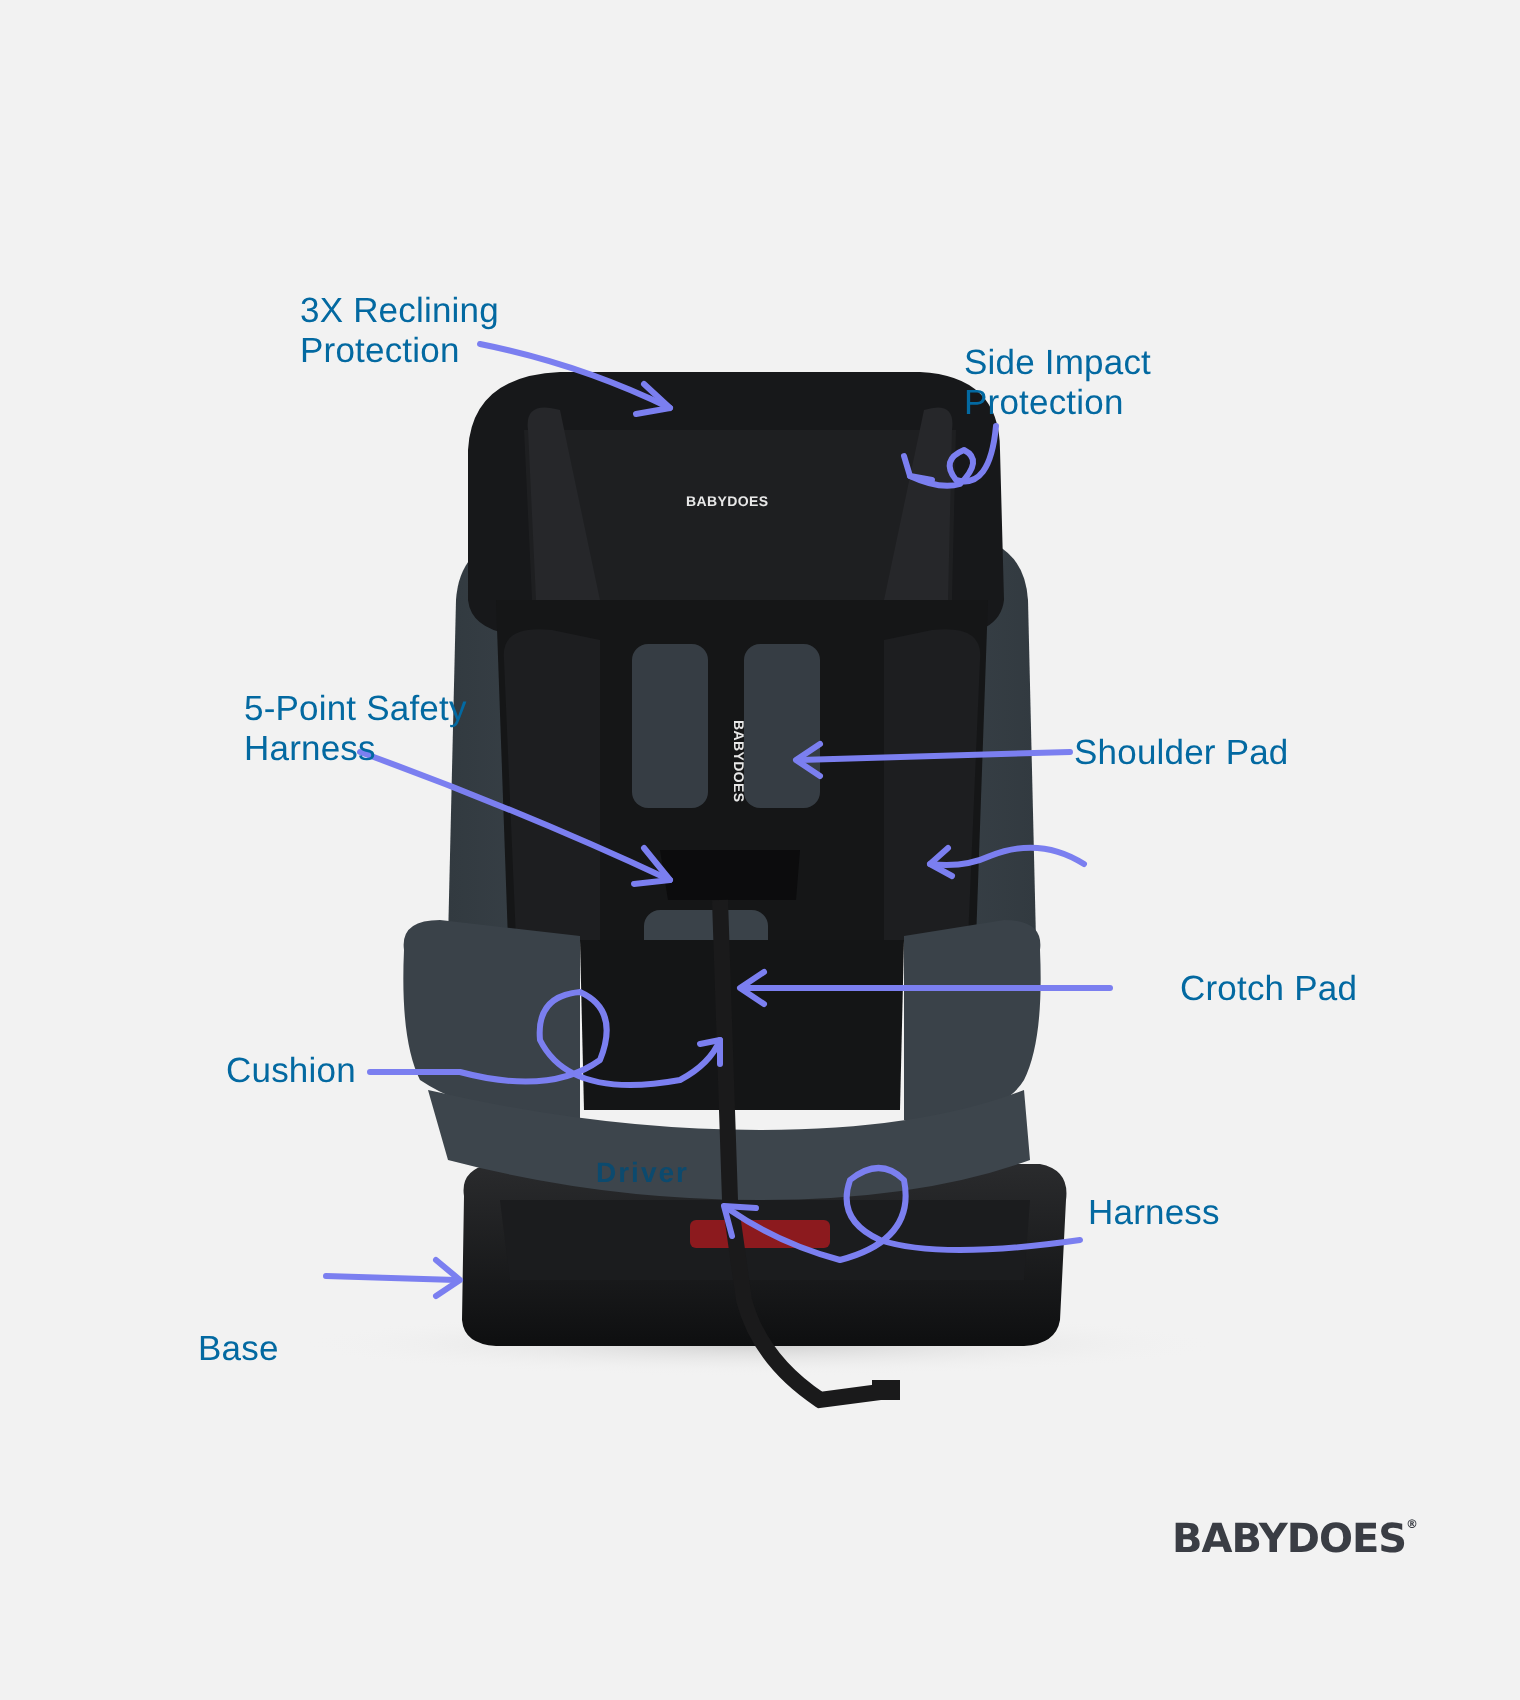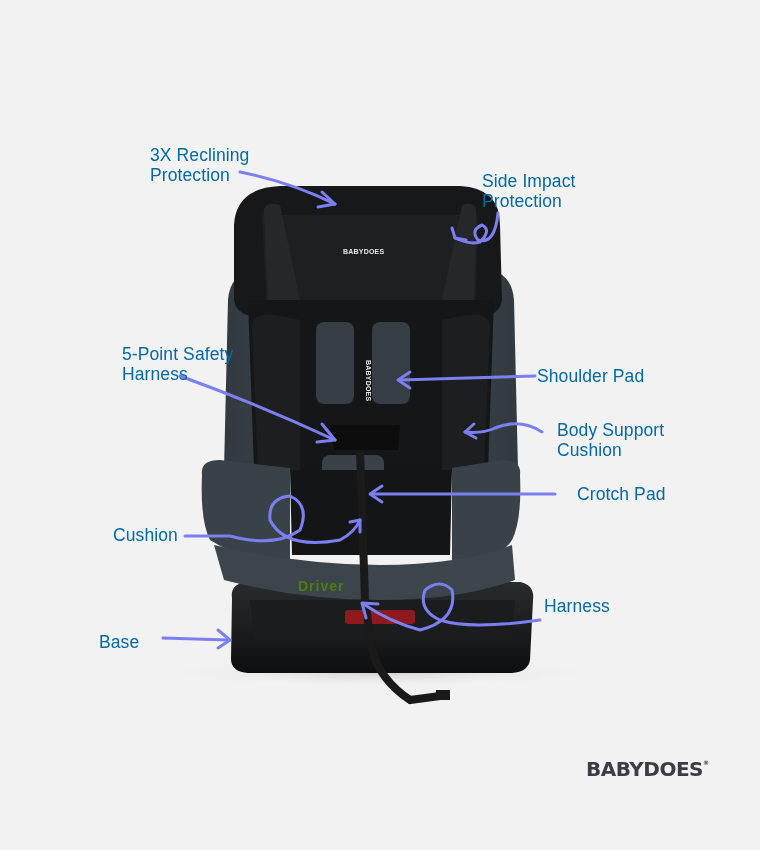--- a/index.html
+++ b/index.html
@@ -2,21 +2,21 @@
 <html><head>
 <meta charset="utf-8">
 <style>
   html, body { margin:0; padding:0; }
   body { width:760px; height:850px; background:#f2f2f2; position:relative; overflow:hidden;
          font-family:"Liberation Sans", "DejaVu Sans", sans-serif; }
   .canvas { position:absolute; left:0; top:0; width:760px; height:850px; }
   .label { position:absolute; color:#0369a1; font-size:17.5px; line-height:20px; letter-spacing:0.1px; white-space:nowrap; }
   .seat-svg, .arrows-svg { position:absolute; left:0; top:0; }
   .seat-logo { position:absolute; color:#e8e8e8; font-weight:bold; font-size:7px; letter-spacing:0.2px; }
-  .driver-text { position:absolute; color:#4d7c0f; font-weight:bold; font-size:14px; letter-spacing:1px; }
+  .driver-text { position:absolute; color:#0c4a6e; font-weight:bold; font-size:14px; letter-spacing:1px; }
   .brand { position:absolute; left:586px; top:757px; color:#3a3d44; font-weight:bold; font-size:20px; letter-spacing:-0.5px; font-family:"DejaVu Sans", sans-serif; }
   .brand sup { font-size:6px; vertical-align:top; position:relative; top:2px; }
 </style>
 </head>
 <body>
 
 <div class="canvas">
 
   <svg class="seat-svg" width="760" height="850" viewBox="0 0 760 850">
     <defs>
@@ -130,30 +130,26 @@
     <div>Protection</div>
   </div>
 
   <div class="label" style="left:78px;top:344px;margin-left:44px;">
     <div>5-Point Safety</div>
     <div>Harness</div>
   </div>
 
   <div class="label" style="left:537px;top:366px;">Shoulder Pad</div>
 
-  <div class="label" style="left:557px;top:420px;">
-    <div>Body Support</div>
-    <div>Cushion</div>
-  </div>
 
-  <div class="label" style="left:577px;top:484px;">Crotch Pad</div>
+  <div class="label" style="left:590px;top:484px;">Crotch Pad</div>
 
   <div class="label" style="left:113px;top:525px;">Cushion</div>
 
-  <div class="label" style="left:99px;top:632px;">Base</div>
+  <div class="label" style="left:99px;top:664px;">Base</div>
 
   <div class="label" style="left:544px;top:596px;">
     <div>Harness</div>
   </div>
 
   <div class="brand"><span>BABYDOES</span><sup>®</sup></div>
 
 </div>
 
 </body></html>

